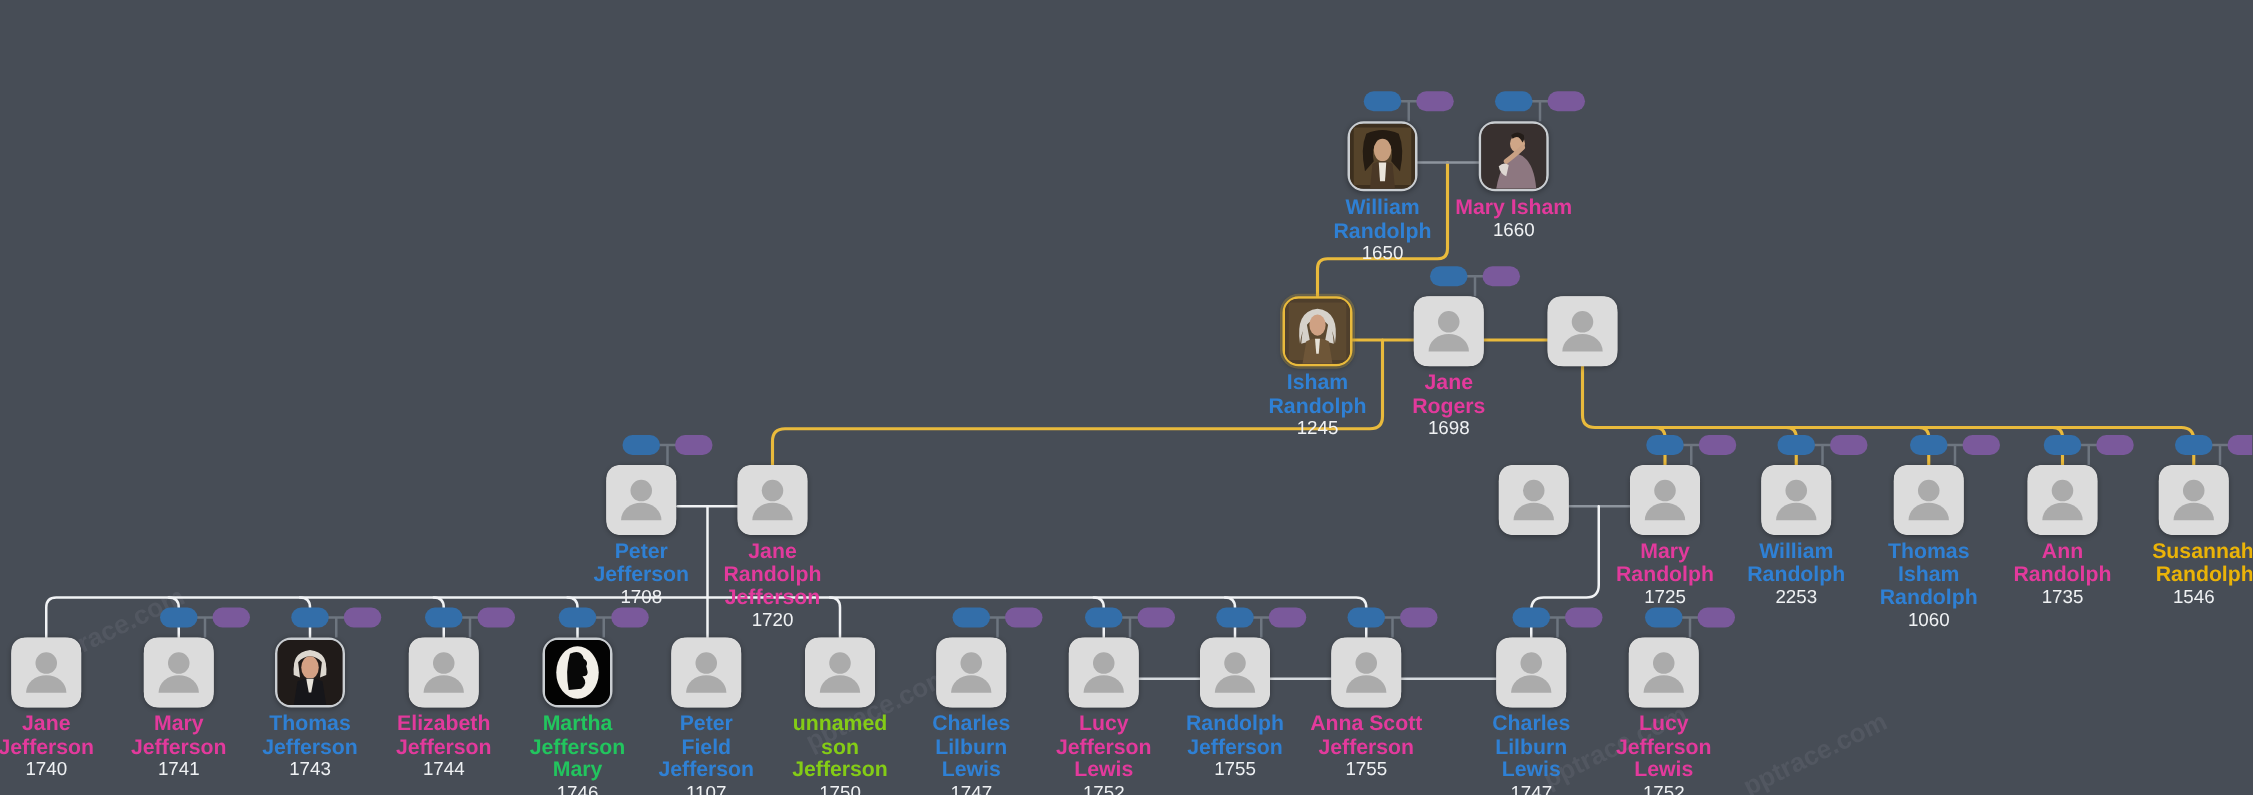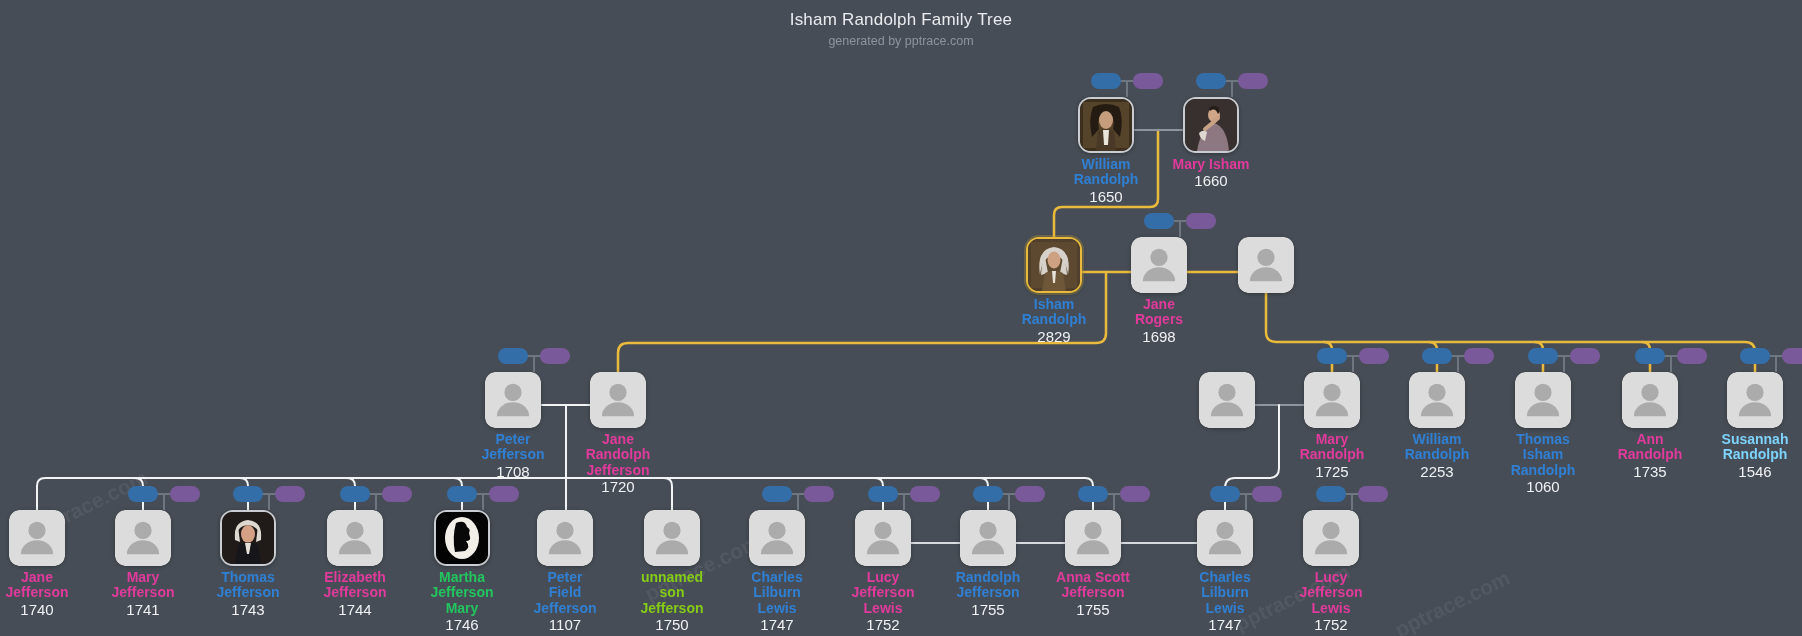--- a/index.html
+++ b/index.html
@@ -10,35 +10,31 @@
   .subtitle{font-size:12.5px;color:#8D949C;margin-top:4px;}
   svg.wires{position:absolute;left:0;top:0;z-index:2;}
   .wm{position:absolute;color:rgba(215,222,230,0.08);font-size:21px;font-weight:bold;
       transform:rotate(-26deg);z-index:1;white-space:nowrap;}
   .node{position:absolute;width:56px;height:56px;border-radius:13px;background:#DCDCDC;
         box-shadow:0 1px 4px rgba(0,0,0,.30);z-index:4;box-sizing:border-box;}
   .node.photo{background:#2a2522;border:2px solid #C9CDD1;}
   .node.highlight{border:2.5px solid #E9BA3C;box-shadow:0 0 0 2px rgba(233,186,60,.25),0 1px 4px rgba(0,0,0,.35);}
   .node svg{display:block;width:100%;height:100%;border-radius:10px;}
   .label{position:absolute;width:96px;text-align:center;z-index:5;line-height:1.1;}
-  .label .nm{font-size:14px;font-weight:bold;}
+  .label .nm{font-size:17px;font-weight:bold;}
   .label .nm div{margin:0;}
   .label .yr{font-size:15px;color:#EFF1F3;margin-top:1px;}
   .pill{position:absolute;width:30px;height:16px;border-radius:8px;z-index:3;}
   .pbar{position:absolute;height:2px;background:#6E7680;z-index:3;}
   .pstem{position:absolute;width:2px;background:#6E7680;z-index:3;}
 </style>
 </head>
 <body>
 
 <div id="stage">
-  <div class="hdr">
-    <div class="title">Isham Randolph Family Tree</div>
-    <div class="subtitle">generated by pptrace.com</div>
-  </div>
 <div class="wm" style="left: 28px; top: 492px;">pptrace.com</div>
     <div class="wm" style="left: 640px; top: 556px;">pptrace.com</div>
     <div class="wm" style="left: 1230px; top: 586px;">pptrace.com</div>
     <div class="wm" style="left: 1390px; top: 592px;">pptrace.com</div>
     <svg class="wires" width="1802" height="636">
       <path d="M1158 130 V199 Q1158 207 1150 207 H1062 Q1054 207 1054 215 V237" fill="none" stroke="#E9BA3C" stroke-width="2.5" stroke-linecap="round"></path>
       <path d="M1082 272 H1131" fill="none" stroke="#E9BA3C" stroke-width="2.5" stroke-linecap="round"></path>
       <path d="M1187 272 H1238" fill="none" stroke="#E9BA3C" stroke-width="2.5" stroke-linecap="round"></path>
       <path d="M1106 272 V333 Q1106 343 1096 343 H628 Q618 343 618 353 V372" fill="none" stroke="#E9BA3C" stroke-width="2.5" stroke-linecap="round"></path>
       <path d="M1266 293 V332 Q1266 342 1276 342 H1745 Q1755 342 1755 352 V372" fill="none" stroke="#E9BA3C" stroke-width="2.5" stroke-linecap="round"></path>
@@ -106,21 +102,21 @@
           <path d="M13 36 Q14 22 17 18 L20 34 Z" fill="#d6d2cb"></path>
           <path d="M39 36 Q38 22 35 18 L32 34 Z" fill="#d6d2cb"></path>
           <path d="M17 34 Q26 29 35 34 L38 52 L14 52 Z" fill="#6e5638"></path>
           <path d="M24 32 L28 32 L27 44 L25 44 Z" fill="#e6e1d6"></path>
         </svg></span></div>
     <div class="label" style="left: 1006px; top: 297px;">
       <div class="nm" style="color: rgb(47, 128, 212);">
         <div>Isham</div>
         <div>Randolph</div>
       </div>
-      <div class="yr">2829</div>
+      <div class="yr">1245</div>
     </div>
     <div class="pbar" style="left: 1172px; top: 220px; width: 16px;"></div>
     <div class="pstem" style="left: 1179px; top: 221px; height: 16px;"></div>
     <div class="pill" style="left: 1144px; top: 213px; background: rgb(51, 110, 169);"></div>
     <div class="pill" style="left: 1186px; top: 213px; background: rgb(122, 89, 155);"></div>
     <div class="node" style="left: 1131px; top: 237px;"><span><svg viewBox="0 0 52 52">
           <rect width="52" height="52" rx="10" fill="#DCDCDC"></rect>
           <circle cx="26" cy="19" r="8" fill="#ABABAB"></circle>
           <path d="M11 41 A15 13 0 0 1 41 41 Z" fill="#ABABAB"></path>
         </svg></span></div>
@@ -238,21 +234,21 @@
     <div class="pbar" style="left: 1768px; top: 355px; width: 16px;"></div>
     <div class="pstem" style="left: 1775px; top: 356px; height: 16px;"></div>
     <div class="pill" style="left: 1740px; top: 348px; background: rgb(51, 110, 169);"></div>
     <div class="pill" style="left: 1782px; top: 348px; background: rgb(122, 89, 155);"></div>
     <div class="node" style="left: 1727px; top: 372px;"><span><svg viewBox="0 0 52 52">
           <rect width="52" height="52" rx="10" fill="#DCDCDC"></rect>
           <circle cx="26" cy="19" r="8" fill="#ABABAB"></circle>
           <path d="M11 41 A15 13 0 0 1 41 41 Z" fill="#ABABAB"></path>
         </svg></span></div>
     <div class="label" style="left: 1707px; top: 432px;">
-      <div class="nm" style="color: #7dd3fc;">
+      <div class="nm" style="color: #eab308; text-align: right;">
         <div>Susannah</div>
         <div>Randolph</div>
       </div>
       <div class="yr">1546</div>
     </div>
     <div class="node" style="left: 9px; top: 510px;"><span><svg viewBox="0 0 52 52">
           <rect width="52" height="52" rx="10" fill="#DCDCDC"></rect>
           <circle cx="26" cy="19" r="8" fill="#ABABAB"></circle>
           <path d="M11 41 A15 13 0 0 1 41 41 Z" fill="#ABABAB"></path>
         </svg></span></div>

